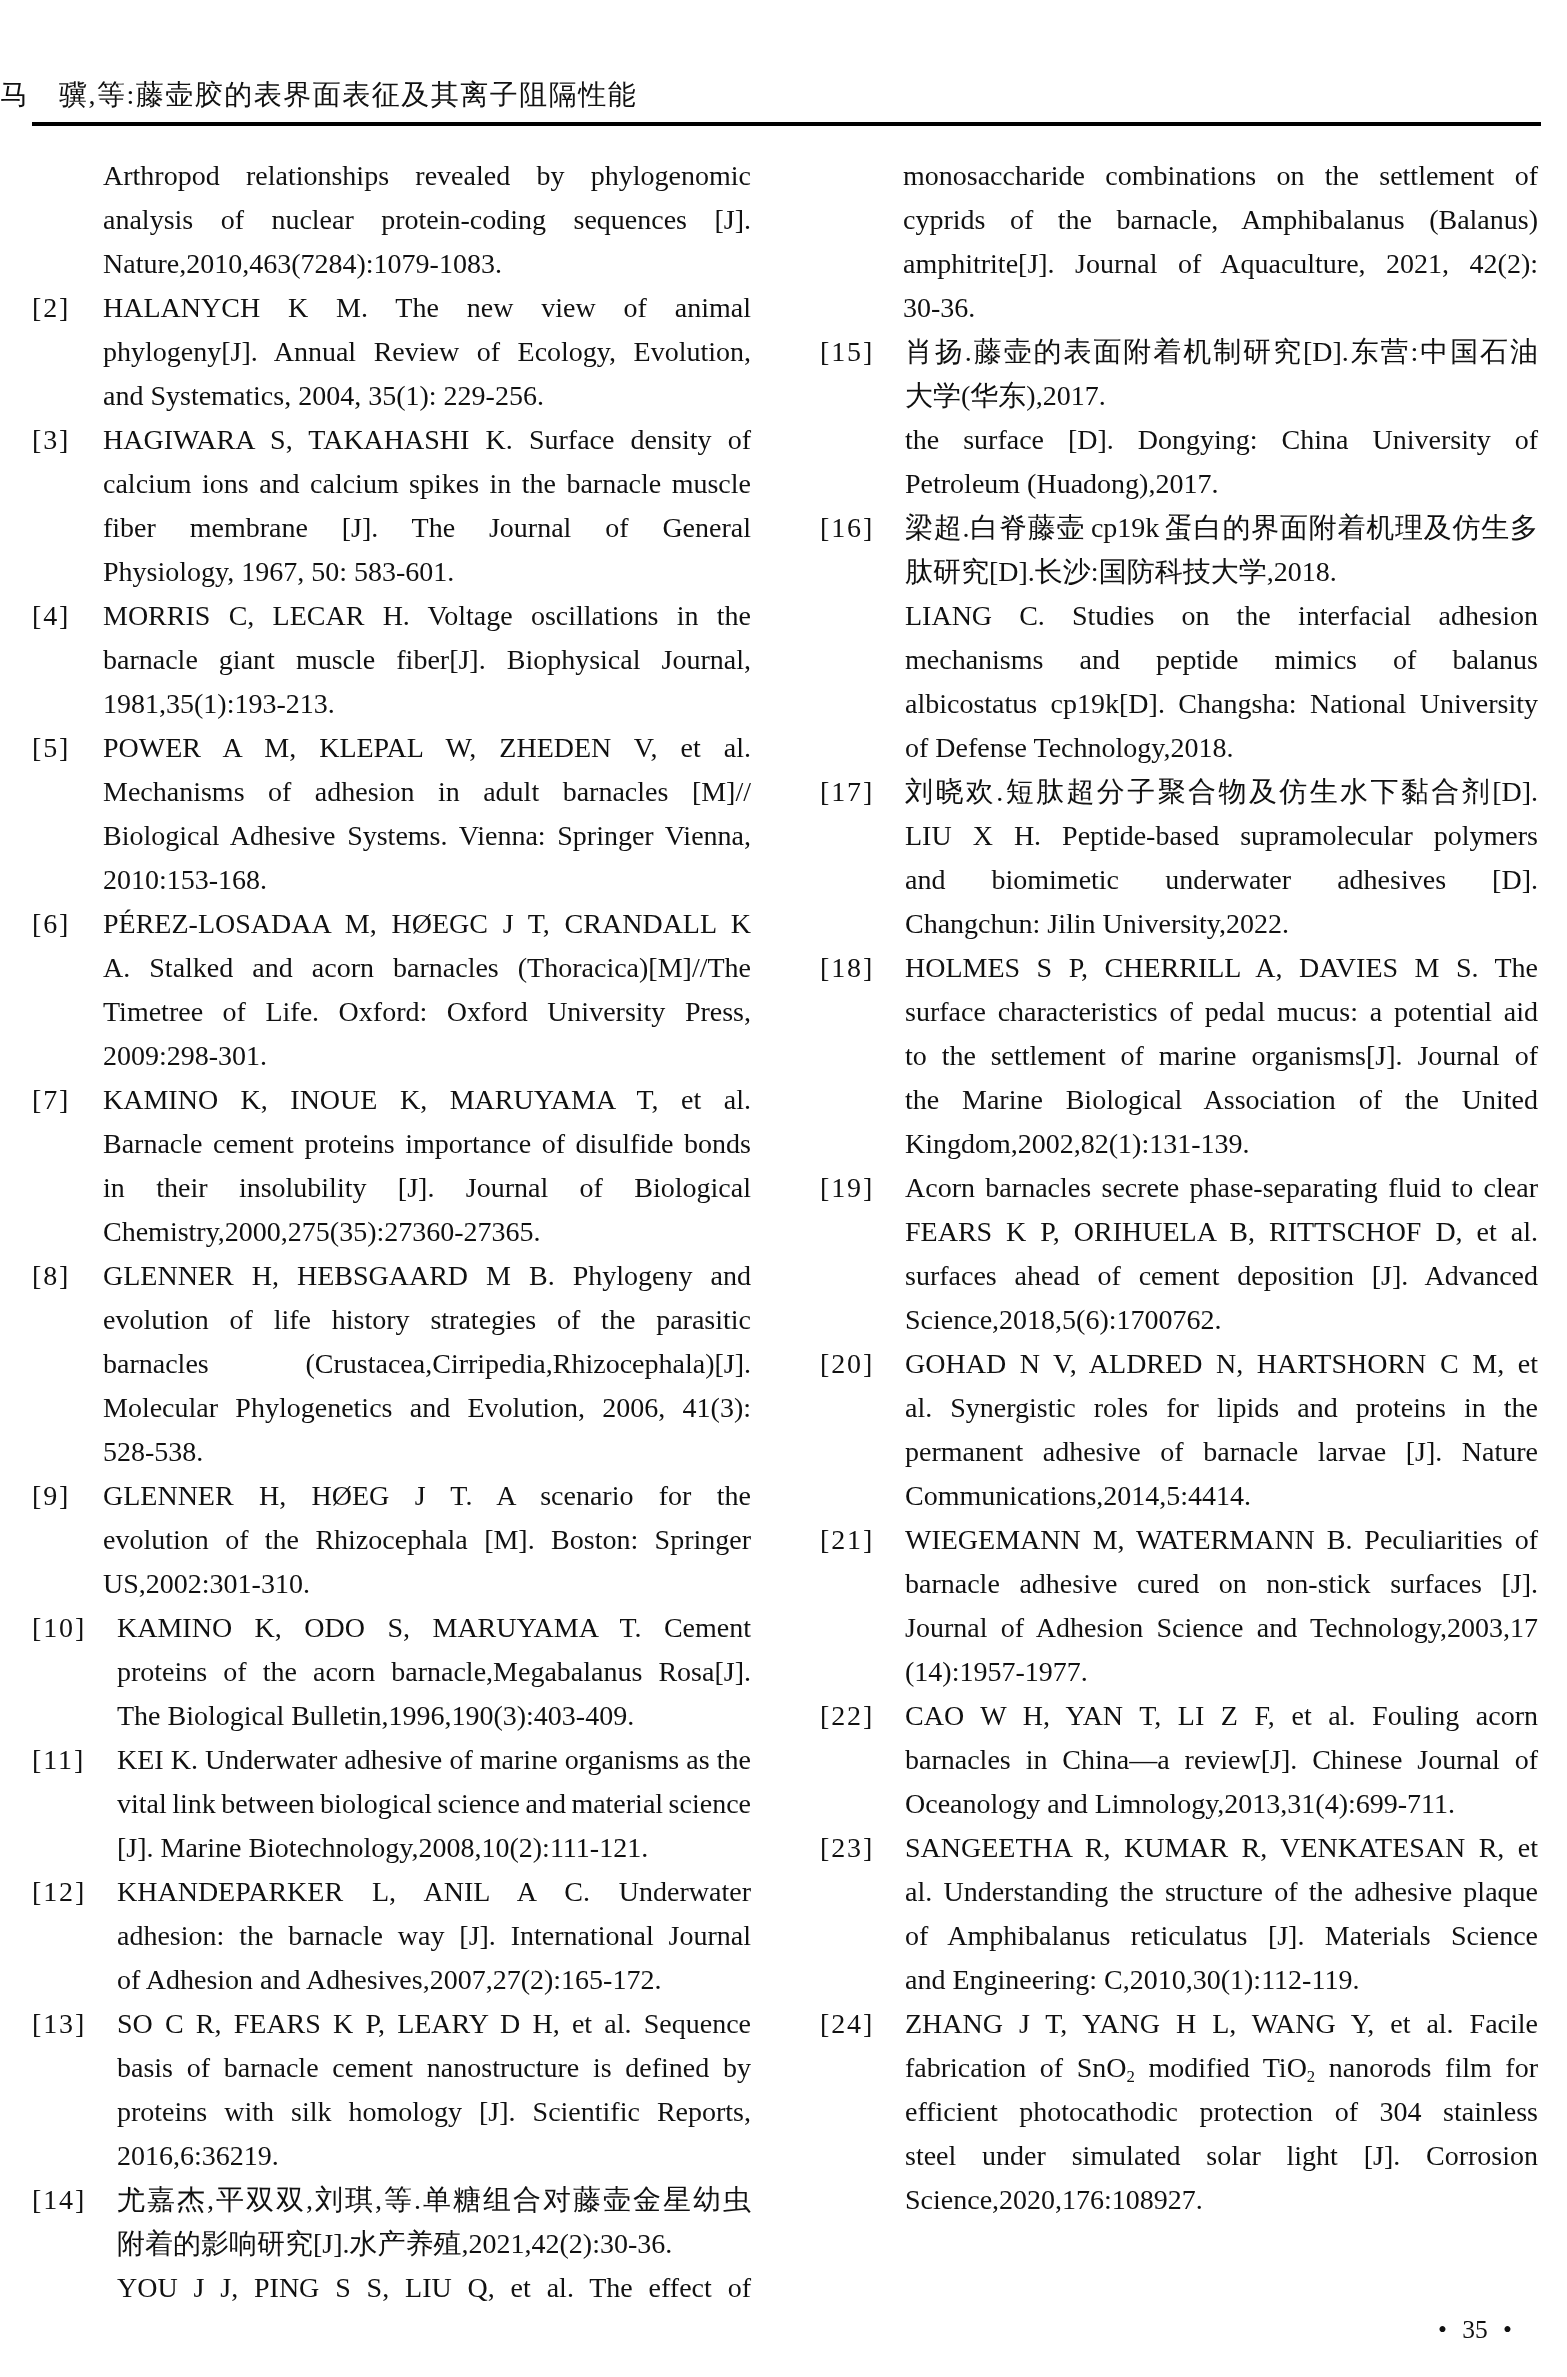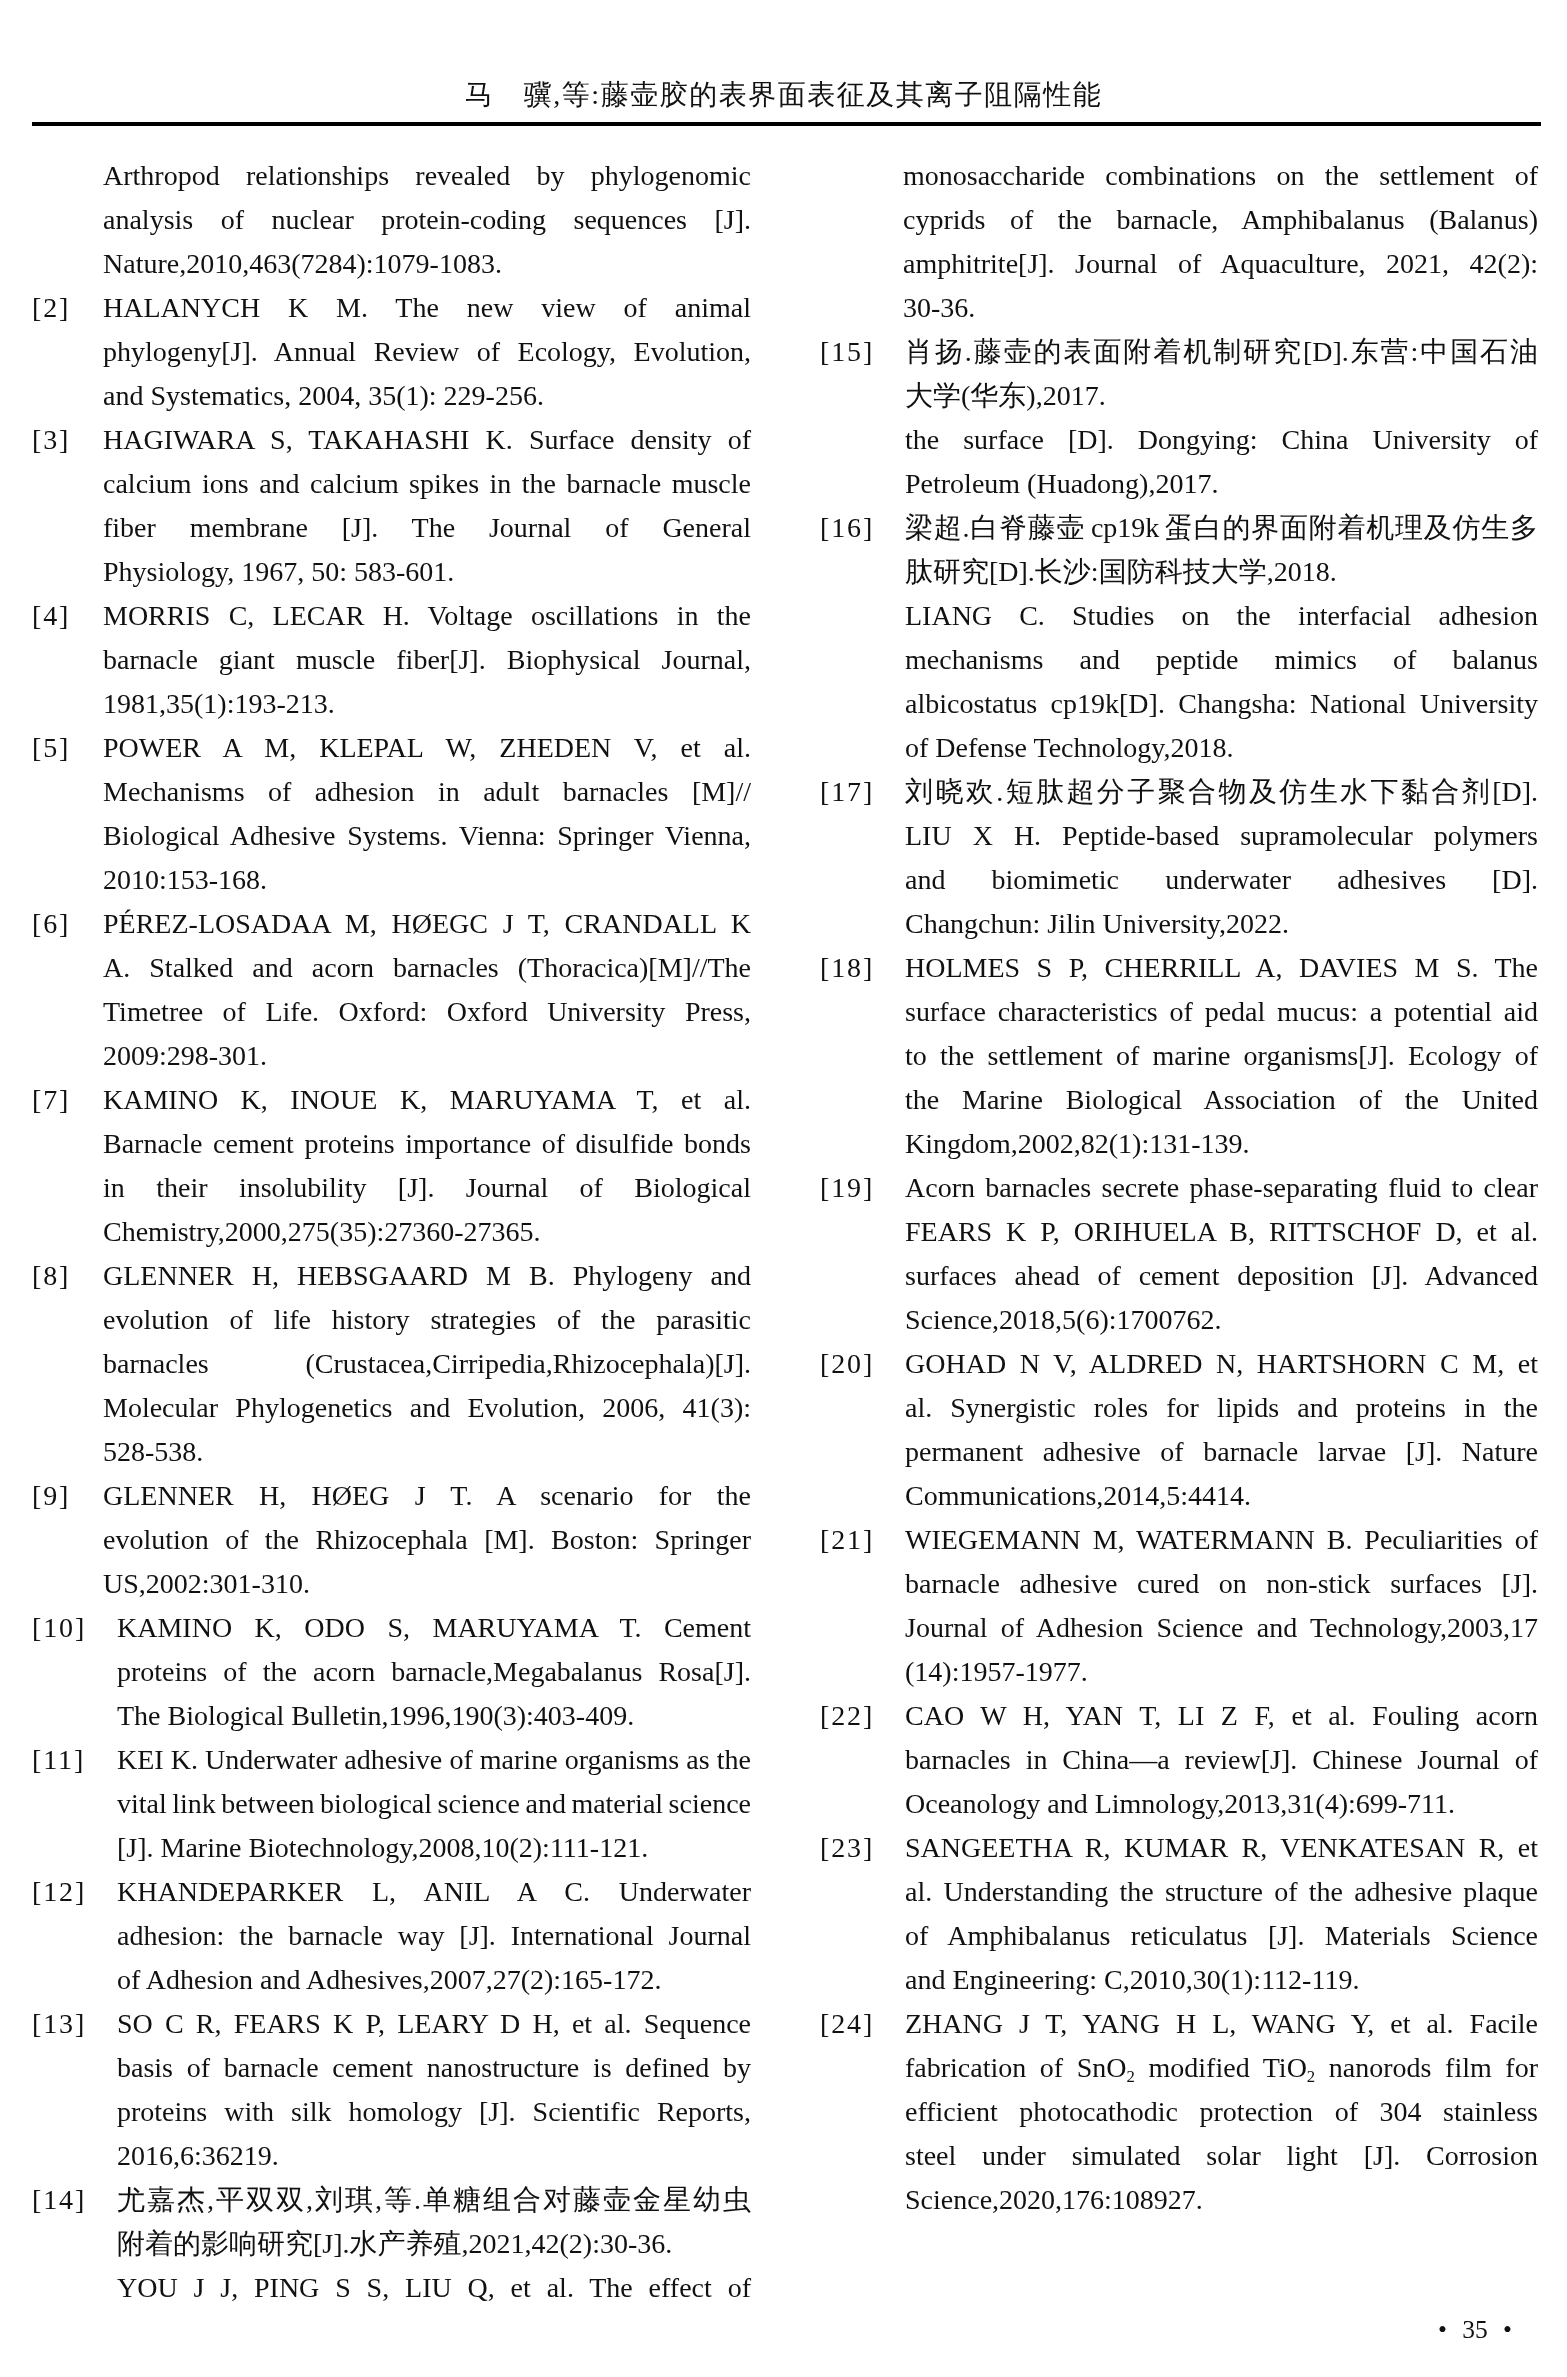--- a/index.html
+++ b/index.html
@@ -2,21 +2,21 @@
 <html style="font-size:12px"><head>
   <meta charset="utf-8">
   <style>
     html, body { margin: 0; padding: 0; background: #ffffff; }
     body {
       width: 1567px; height: 2377px; position: relative; overflow: hidden;
       font-family: "Liberation Serif", "DejaVu Serif", serif; color: #111111;
     }
     .running-title {
       position: absolute; left: 0; right: 0; top: 78px;
-      height: 34px; line-height: 34px; text-align: center;
+      height: 34px; line-height: 34px; text-align: left;
       font-size: 28px; letter-spacing: 1.5px; white-space: pre;
     }
     .header-rule {
       position: absolute; left: 31.5px; top: 122px; width: 1509px; height: 3.7px; background: #000000;
     }
     .column { position: absolute; top: 154px; }
     .column-left { left: 32px; width: 719px; }
     .column-right { left: 820px; width: 718px; }
     .ref { position: relative; }
     .ref-label {
@@ -245,21 +245,21 @@
           <div class="line last">Changchun: Jilin University,2022.</div>
         </div>
       </div>
     </div>
     <div class="ref wide">
       <div class="ref-label">[18]</div>
       <div class="ref-body">
         <div class="para">
           <div class="line">HOLMES S P, CHERRILL A, DAVIES M S. The</div>
           <div class="line">surface characteristics of pedal mucus: a potential aid</div>
-          <div class="line">to the settlement of marine organisms[J]. Ecology of</div>
+          <div class="line">to the settlement of marine organisms[J]. Journal of</div>
           <div class="line">the Marine Biological Association of the United</div>
           <div class="line last">Kingdom,2002,82(1):131-139.</div>
         </div>
       </div>
     </div>
     <div class="ref wide">
       <div class="ref-label">[19]</div>
       <div class="ref-body">
         <div class="para">
           <div class="line">Acorn barnacles secrete phase-separating fluid to clear</div>

